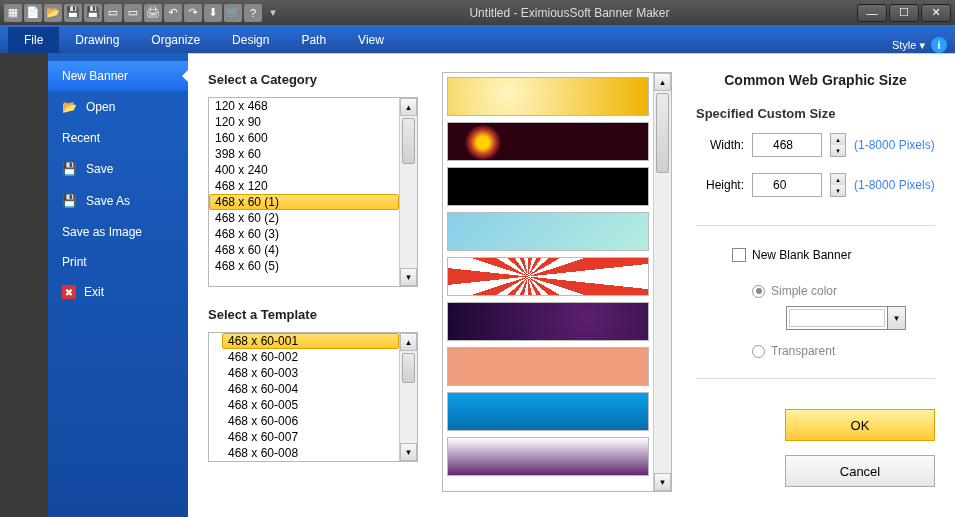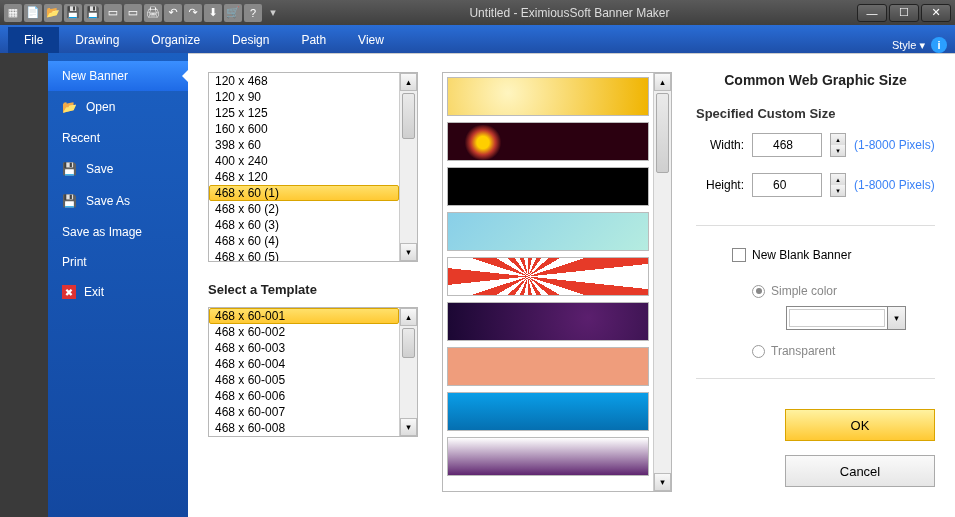--- a/index.html
+++ b/index.html
@@ -27,21 +27,21 @@
 .side-ico { width: 16px; height: 16px; display: inline-flex; align-items: center; justify-content: center; font-size: 12px; }
 
 .main { flex: 1; background: #fff; padding: 18px 20px; display: flex; gap: 24px; border-top: 1px solid #ccc; }
 .col { display: flex; flex-direction: column; }
 .col-left { width: 210px; }
 .col-mid { width: 230px; }
 .col-right { flex: 1; }
 
 .section-label { font-weight: bold; font-size: 13px; color: #222; margin-bottom: 10px; }
 .listbox { border: 1px solid #b8b8b8; height: 190px; display: flex; background: #fff; }
-.listbox-small { height: 130px; }
+.listbox-small { height: 130px; padding-left: 13px; }
 .list-inner { flex: 1; overflow: hidden; }
 .list-item { font-size: 12px; padding: 1px 6px; cursor: pointer; white-space: nowrap; }
 .list-item.selected { background: linear-gradient(#ffe06a, #ffc933); border: 1px solid #d9a400; border-radius: 2px; padding: 0 5px; }
 .scrollbar { width: 18px; background: #efefef; border-left: 1px solid #ccc; display: flex; flex-direction: column; }
 .sb-btn { height: 18px; background: linear-gradient(#f8f8f8, #ddd); border: 1px solid #bbb; display: flex; align-items: center; justify-content: center; font-size: 9px; cursor: pointer; }
 .sb-track { flex: 1; position: relative; }
 .sb-thumb { position: absolute; left: 2px; right: 2px; top: 2px; height: 46px; background: linear-gradient(#eaeaea, #cfcfcf); border: 1px solid #aaa; border-radius: 2px; }
 
 .template-scroll { border: 1px solid #b8b8b8; height: 420px; display: flex; background: #fff; }
 .tmpl-list { flex: 1; padding: 4px; display: flex; flex-direction: column; gap: 6px; overflow: hidden; }
@@ -147,25 +147,25 @@
       <span>Print</span>
     </div>
     <div class="side-item">
       <span class="side-ico" style="background:#d33;color:#fff;width:14px;height:14px;font-size:10px;">✖</span>
       <span>Exit</span>
     </div>
   </div>
 
   <div class="main">
     <div class="col col-left">
+      <div class="section-label">Select a Category</div>
       <div class="listbox">
         <div class="list-inner" id="cat-list">
             <div class="list-item">120 x 468</div>
             <div class="list-item">120 x 90</div>
-            <div class="list-item">125 x 125</div>
             <div class="list-item">160 x 600</div>
             <div class="list-item">398 x 60</div>
             <div class="list-item">400 x 240</div>
             <div class="list-item">468 x 120</div>
             <div class="list-item selected">468 x 60 (1)</div>
             <div class="list-item">468 x 60 (2)</div>
             <div class="list-item">468 x 60 (3)</div>
             <div class="list-item">468 x 60 (4)</div>
             <div class="list-item">468 x 60 (5)</div>
           </div>

